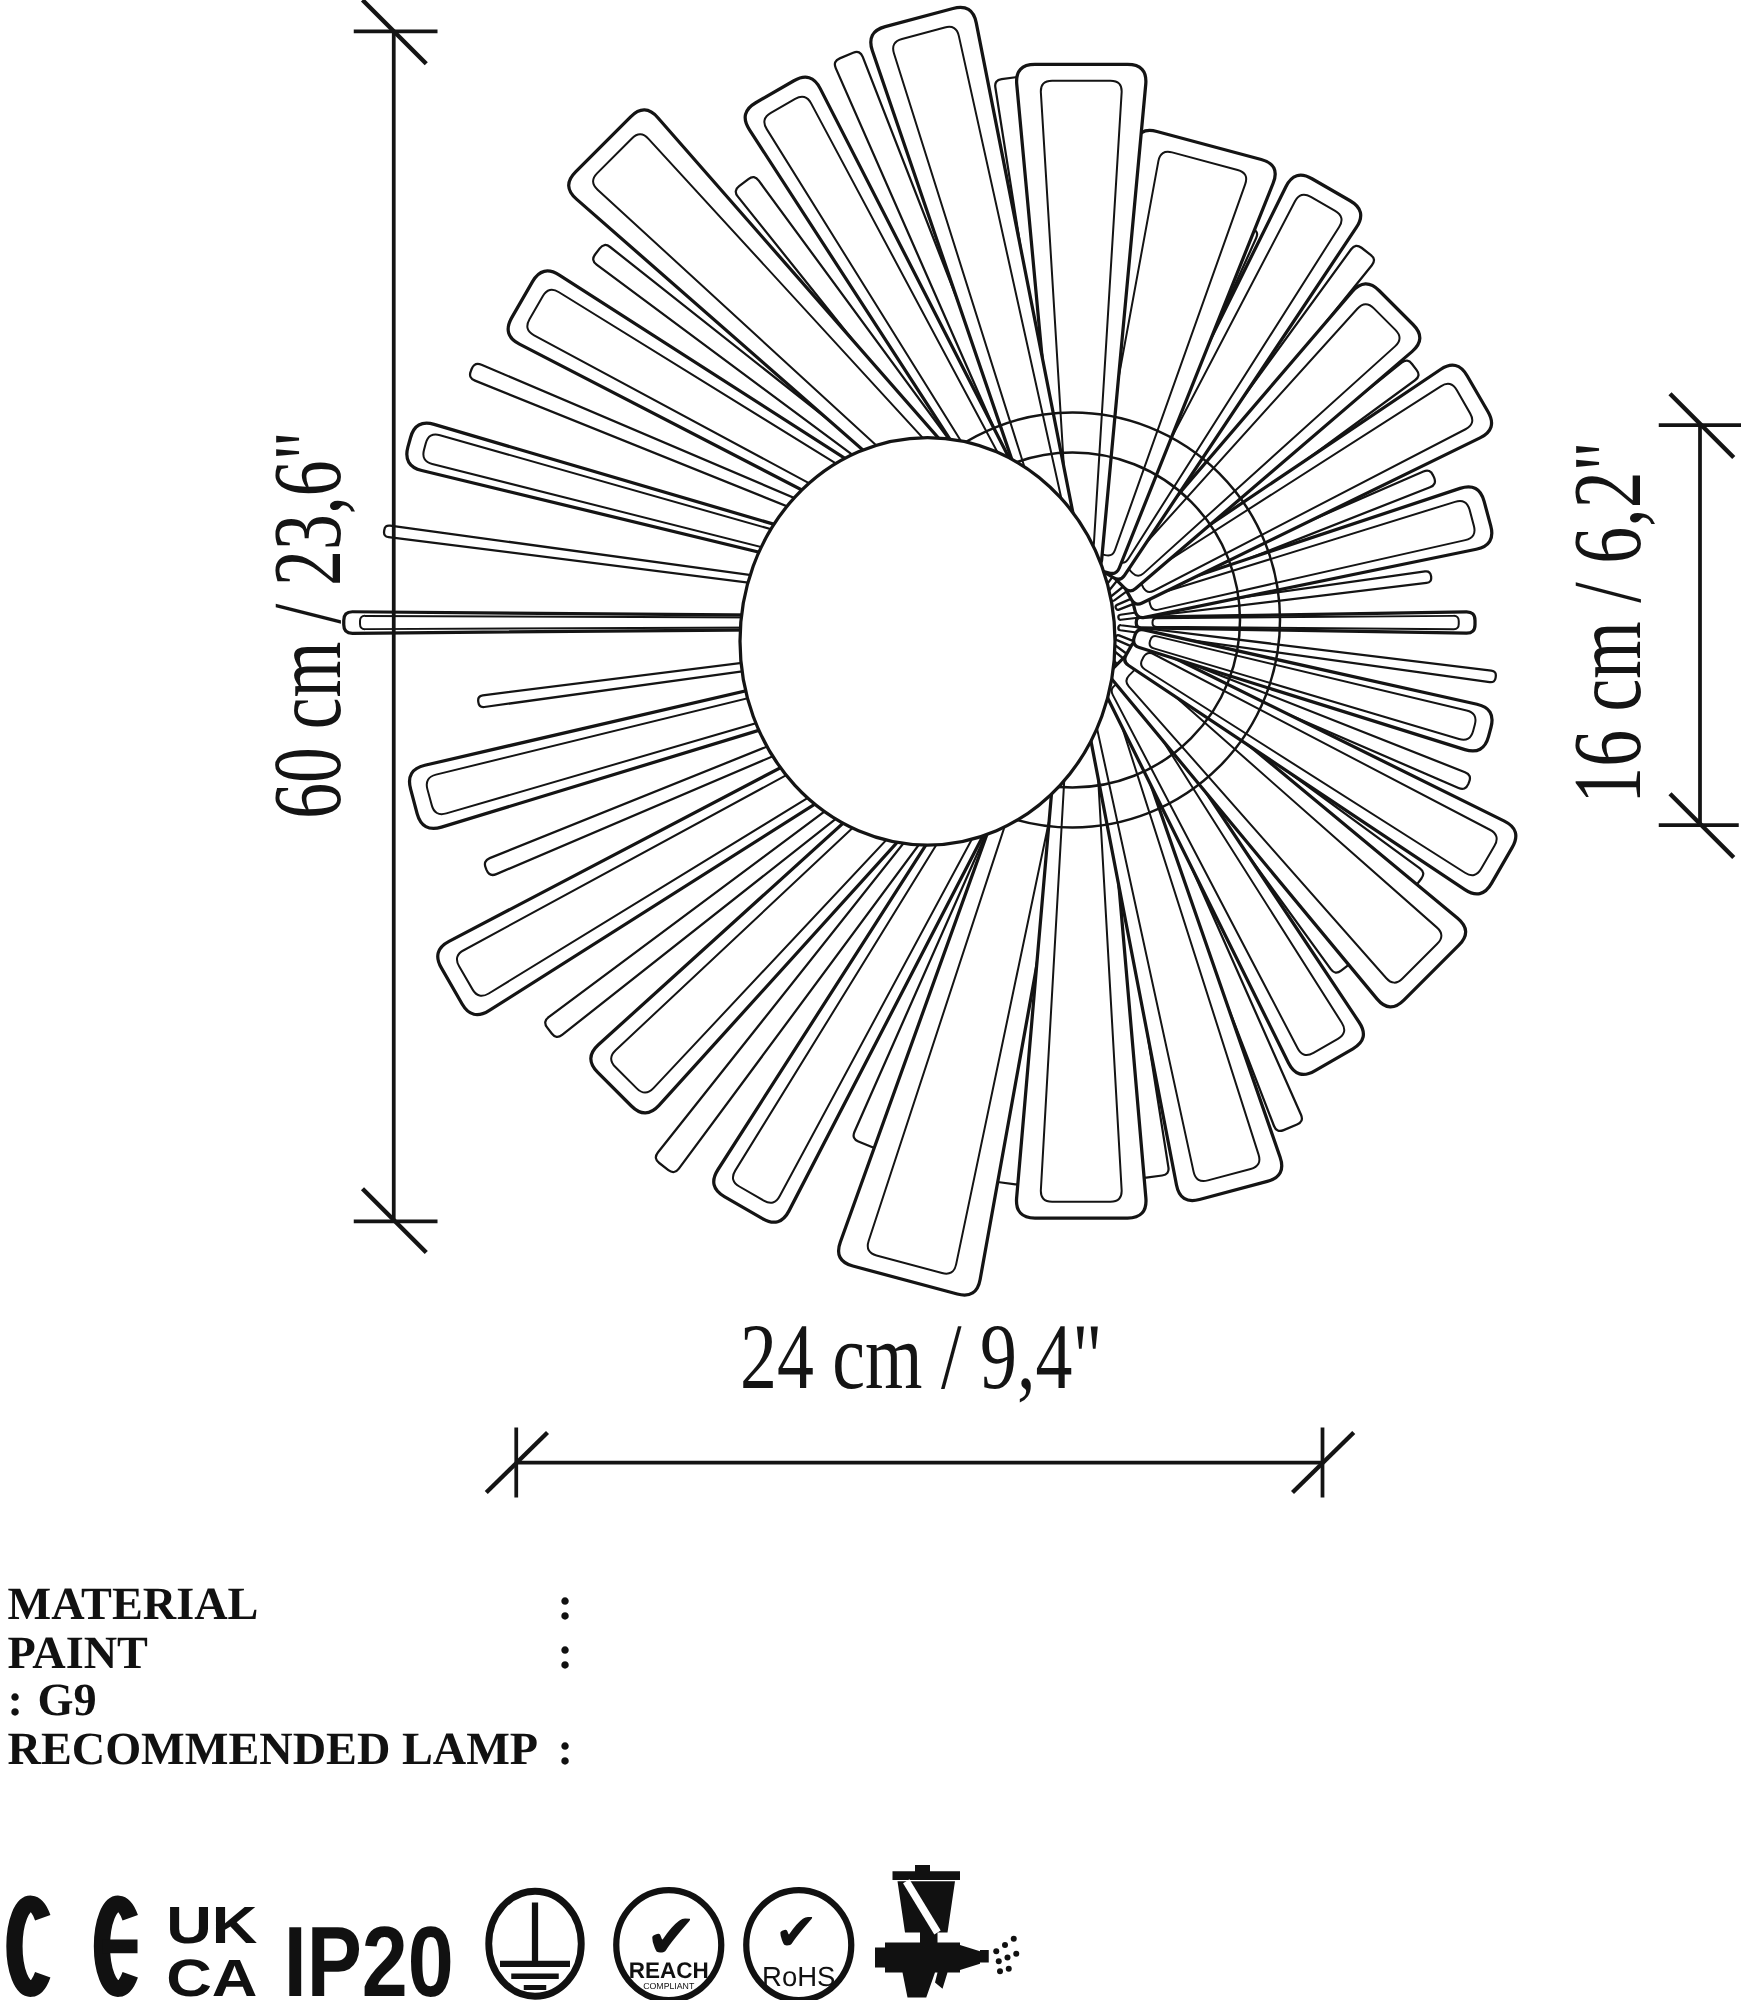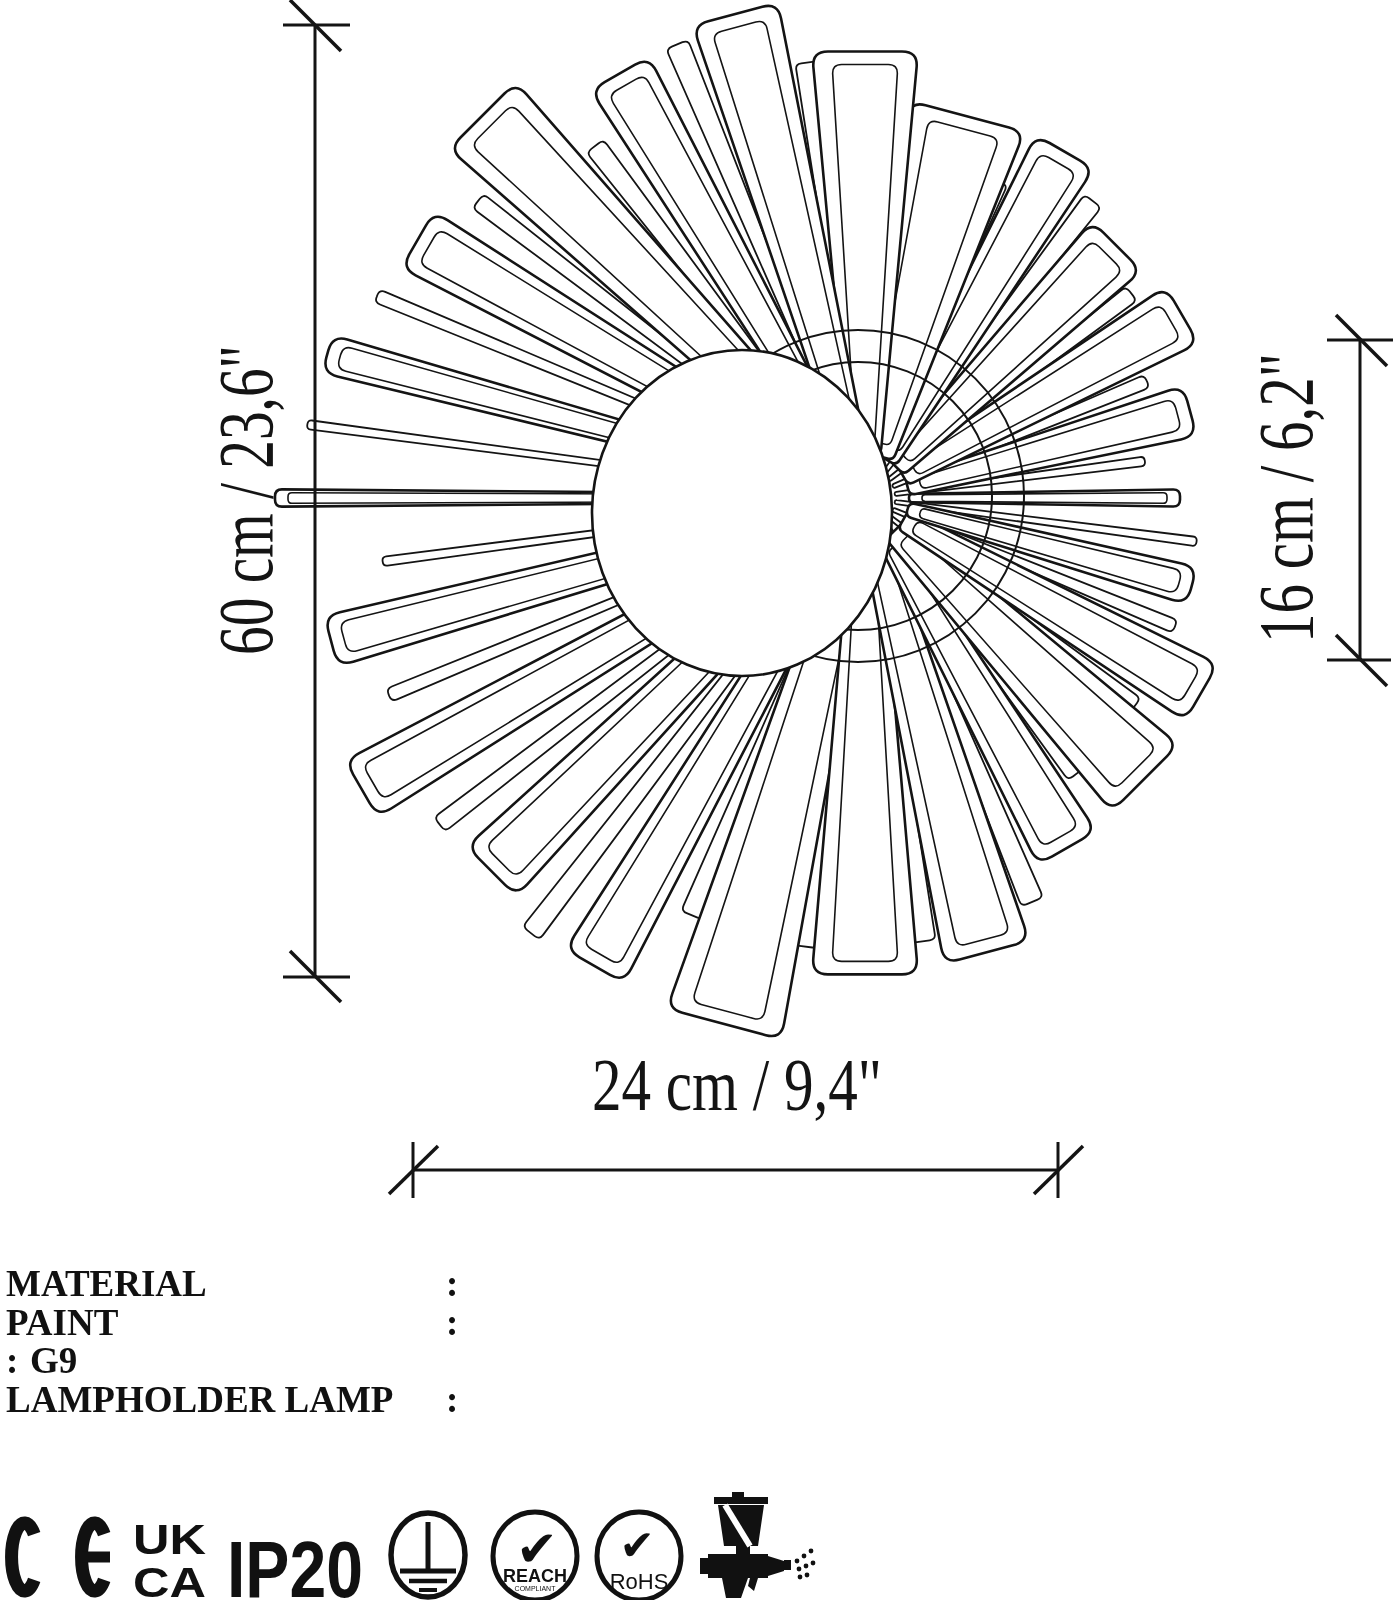--- a/index.html
+++ b/index.html
@@ -201,20 +201,20 @@
   </div>
   <div class="spec-row">
     <span class="spec-label">PAINT</span>
     <span class="spec-sep">:</span>
   </div>
   <div class="spec-row">
     <span class="spec-sep">:</span>
     <span class="spec-value">G9</span>
   </div>
   <div class="spec-row">
-    <span class="spec-label">LAMPHOLDER LAMP</span>
+    <span class="spec-label">RECOMMENDED LAMP</span>
     <span class="spec-sep">:</span>
   </div>
   <div class="spec-row">
     <span class="spec-sep"></span>
     <span class="spec-value"></span>
   </div>
 </div>
 
 </body></html>

